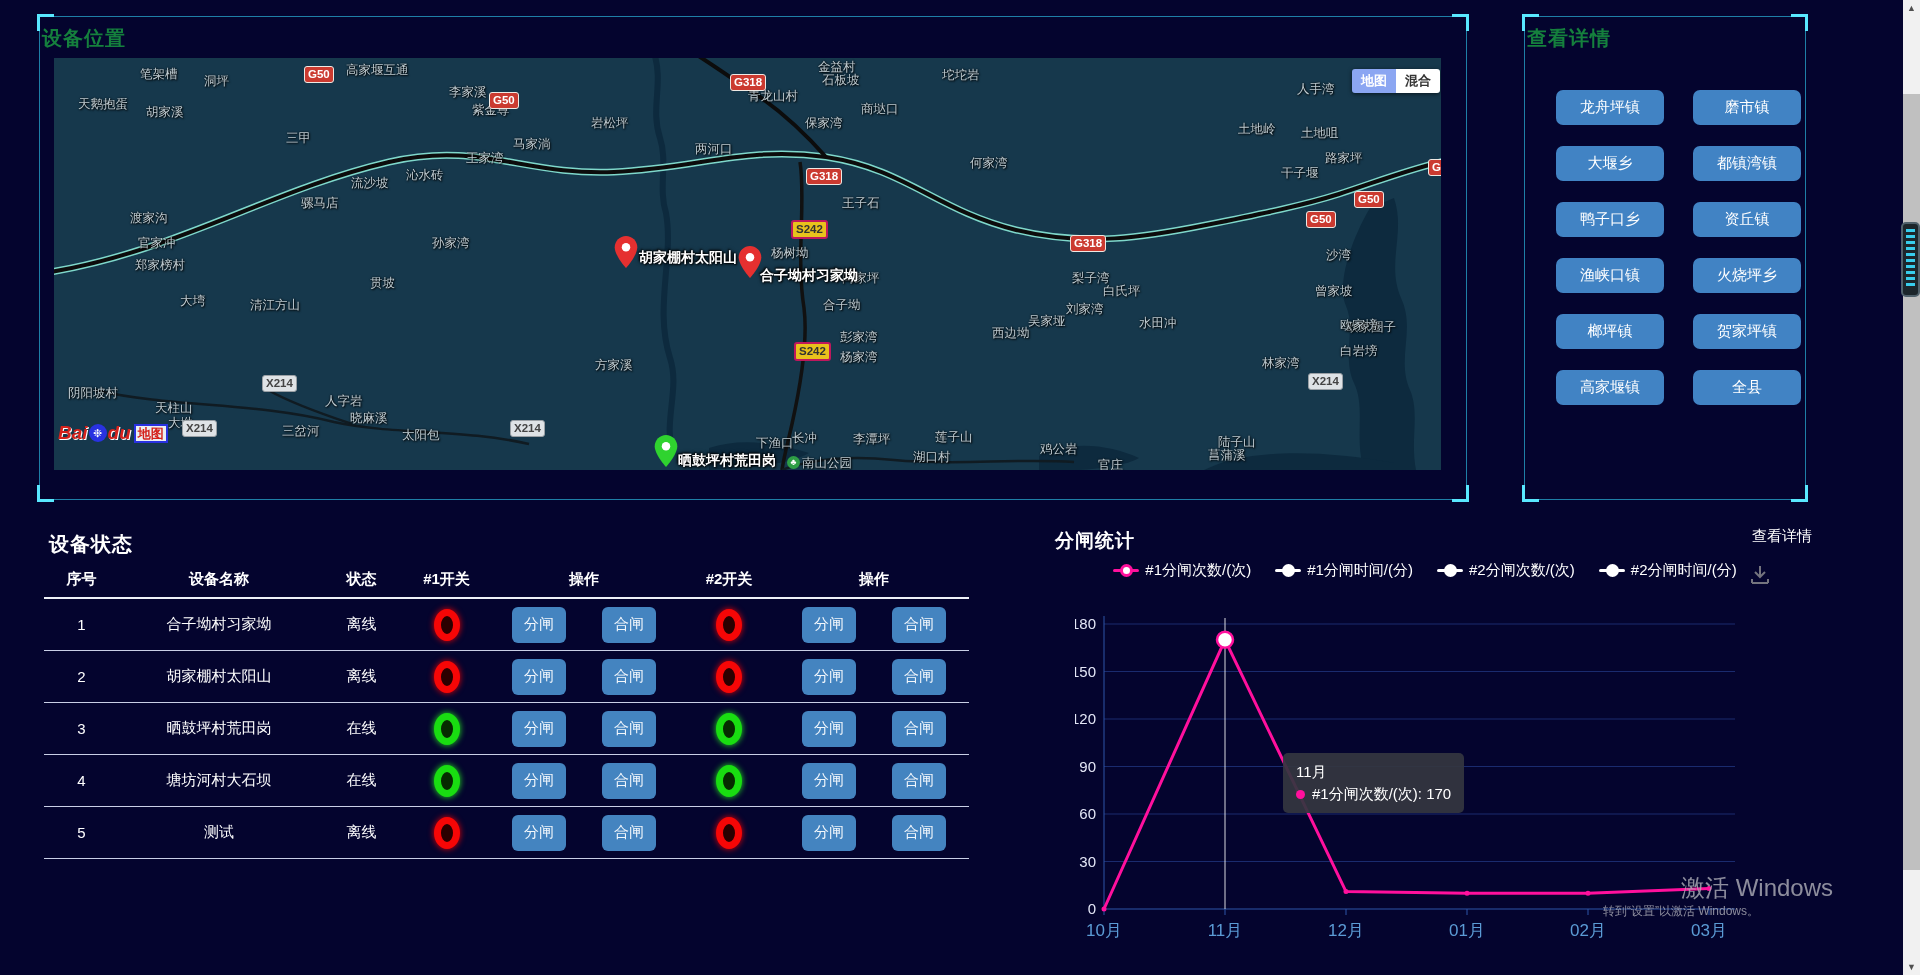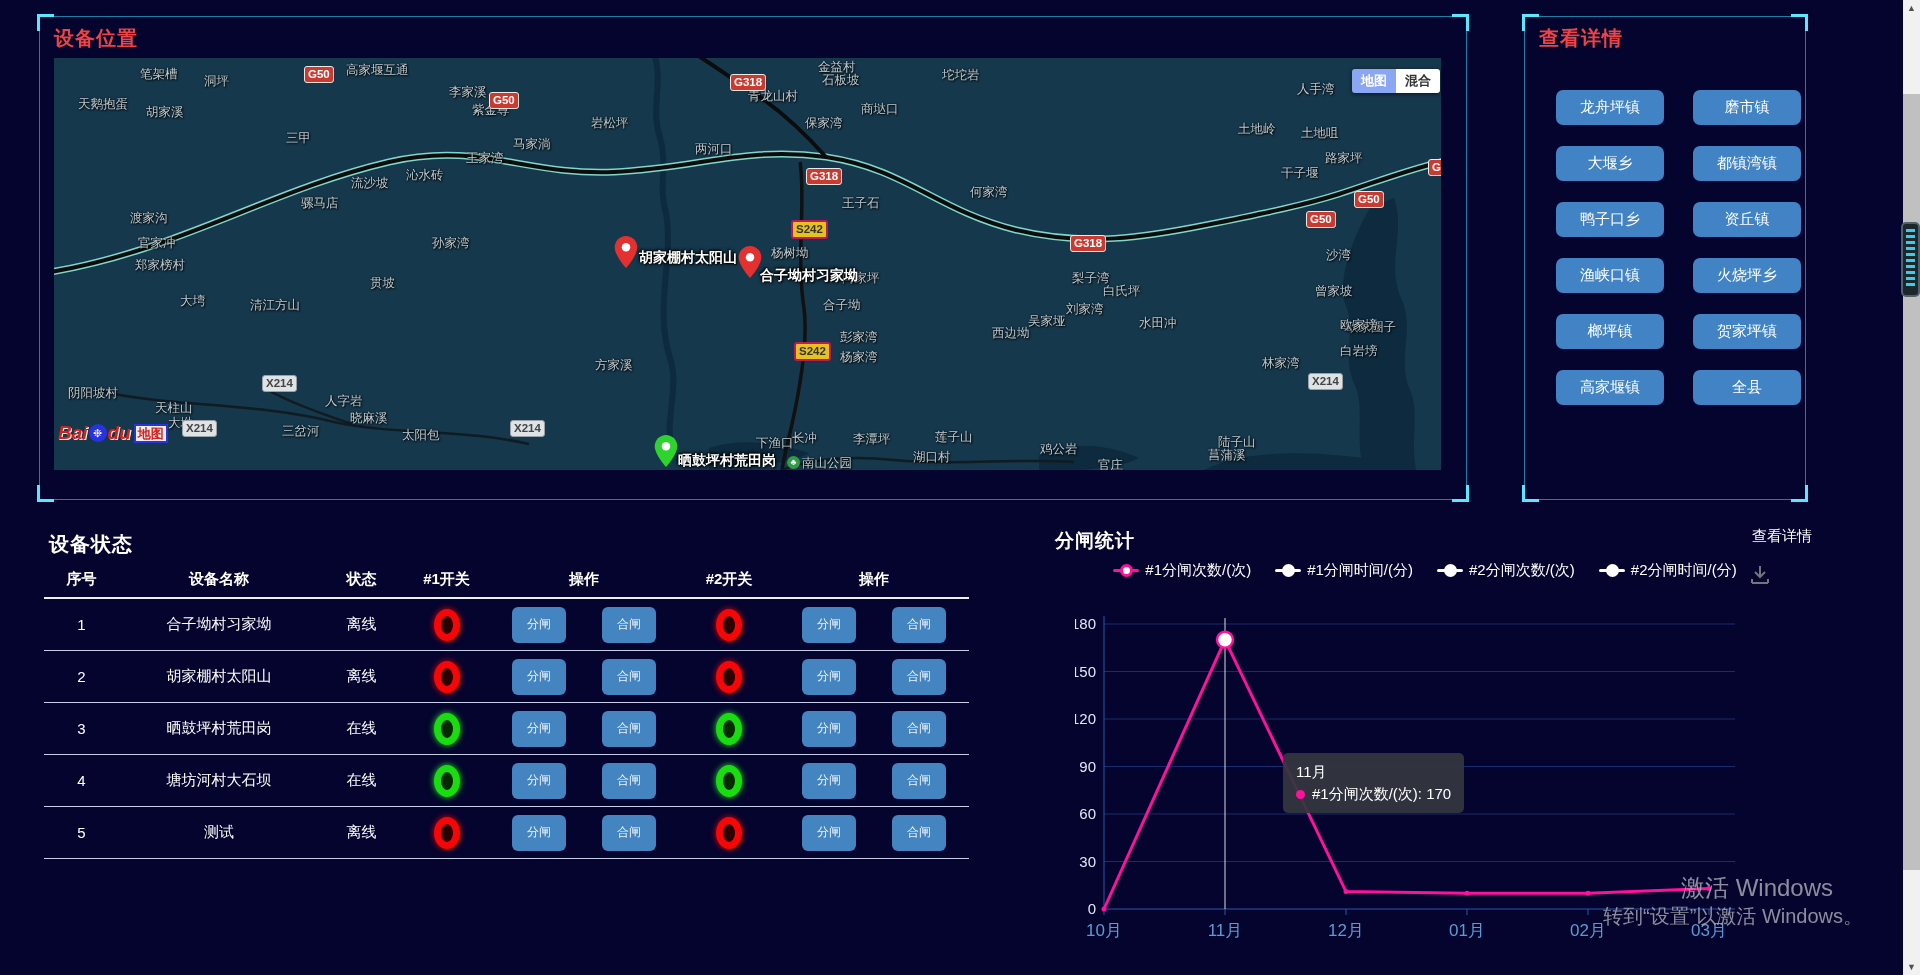--- a/index.html
+++ b/index.html
@@ -6,21 +6,21 @@
   body{font-family:"Liberation Sans","DejaVu Sans",sans-serif;}
   #stage{position:relative;width:1920px;height:975px;overflow:hidden;background:#04042e;}
 
   
   .panel{position:absolute;border:1px solid #1e7fa6;box-sizing:border-box;}
   .cnr{position:absolute;width:14px;height:14px;border:0 solid #59e8ff;z-index:6;}
   .cnr.tl{top:-3px;left:-3px;border-top-width:3px;border-left-width:3px;}
   .cnr.tr{top:-3px;right:-3px;border-top-width:3px;border-right-width:3px;}
   .cnr.bl{bottom:-3px;left:-3px;border-bottom-width:3px;border-left-width:3px;}
   .cnr.br{bottom:-3px;right:-3px;border-bottom-width:3px;border-right-width:3px;}
-  .panel-title{position:absolute;left:14px;top:8px;font-size:20px;font-weight:bold;color:#ef4444;letter-spacing:1px;z-index:5;}
+  .panel-title{position:absolute;left:2px;top:8px;font-size:20px;font-weight:bold;color:#15803d;letter-spacing:1px;z-index:5;}
   .section-title{position:absolute;font-size:20px;font-weight:bold;color:#fff;letter-spacing:1px;}
 
   #panel-location{left:39px;top:16px;width:1428px;height:484px;}
   #panel-address{left:1524px;top:16px;width:282px;height:484px;}
 
   
   #map{position:absolute;left:14px;top:41px;width:1387px;height:412px;background:#16384c;overflow:hidden;cursor:grab;}
   #map-roads{position:absolute;left:0;top:0;}
   .map-label{position:absolute;font-size:12.5px;color:#bfccd2;text-shadow:1px 1px 2px #000,0 0 2px #000;white-space:nowrap;z-index:2;}
   .badge{position:absolute;font-size:11.5px;font-weight:bold;padding:0 3px;border-radius:3px;line-height:15px;z-index:2;}
@@ -50,39 +50,39 @@
   
   #status-title{left:49px;top:531px;}
   #dev-table{position:absolute;left:44px;top:562px;width:925px;}
   .thead,.trow{display:grid;grid-template-columns:75px 200px 85px 85px 190px 100px 190px;align-items:center;text-align:center;color:#fff;}
   .thead{height:35px;border-bottom:2px solid #eef1f8;font-weight:bold;font-size:15px;}
   .trow{height:51px;border-bottom:1px solid #c9cfe6;font-size:15px;}
   .led{width:26px;height:32px;border-radius:50%;margin:0 auto;box-sizing:border-box;}
   .led.red{border:7px solid #f60606;background:#2a0000;box-shadow:0 0 6px rgba(255,0,0,.9);}
   .led.green{border:7px solid #19dd11;background:#062a00;box-shadow:0 0 6px rgba(40,255,30,.9);}
   .ops{display:flex;justify-content:center;gap:36px;}
-  .op-btn{width:54px;height:36px;background:#4484c0;color:#f2f7fc;font-size:12px;border:none;border-radius:6px;cursor:pointer;font-family:Liberation Serif, serif;}
+  .op-btn{width:54px;height:36px;background:#4484c0;color:#f2f7fc;font-size:15px;border:none;border-radius:6px;cursor:pointer;font-family:Liberation Serif, serif;}
 
   
   #stats-title{left:1055px;top:528px;font-size:19px;}
   #detail-link{position:absolute;right:108px;top:527px;color:#fff;font-size:15px;cursor:pointer;}
   #legend{position:absolute;left:1075px;top:561px;width:700px;display:flex;justify-content:center;gap:24px;}
   .lg-item{display:flex;align-items:center;gap:6px;color:#fff;font-size:15px;cursor:pointer;}
   .lg-mark{position:relative;width:26px;height:13px;}
   .lg-mark .ln{position:absolute;left:0;top:5px;width:26px;height:3px;border-radius:2px;}
   .lg-mark .dt{position:absolute;left:7px;top:0;width:7px;height:7px;border-radius:50%;background:#fff;border:3px solid #fff;}
   #dl-icon{position:absolute;left:1748px;top:563px;width:24px;height:24px;cursor:pointer;}
   #chart{position:absolute;left:1075px;top:598px;width:700px;height:365px;}
   #chart svg{font-family:inherit;}
   #tooltip{position:absolute;left:208px;top:155px;background:rgba(52,54,64,.93);border-radius:5px;padding:8px 13px;
     color:#fff;font-size:15px;line-height:22px;white-space:nowrap;z-index:7;}
   .tt-dot{display:inline-block;width:9px;height:9px;border-radius:50%;margin-right:7px;}
   .watermark{position:absolute;color:rgba(172,172,182,.82);z-index:8;pointer-events:none;}
   #watermark1{left:1681px;top:872px;font-size:24px;}
-  #watermark2{left:1603px;top:903px;font-size:20px;}
+  #watermark2{left:1603px;top:903px;font-size:12px;}
 
   
   #scrollbar{position:absolute;right:0;top:0;width:17px;height:975px;background:#f1f1f1;z-index:20;}
   #sb-up,#sb-down{position:absolute;left:0;width:17px;text-align:center;font-size:9px;color:#505050;cursor:pointer;}
   #sb-up{top:3px;} #sb-down{bottom:3px;}
   #sb-thumb{position:absolute;top:94px;left:0;width:17px;height:776px;background:#c0c0c0;cursor:pointer;}
   #sb-widget{position:absolute;right:0;top:222px;width:19px;height:75px;background:#1c262b;border:2px solid #50616b;border-radius:5px;box-sizing:border-box;z-index:21;cursor:pointer;}
   #sb-widget .dashes{margin:5px auto 0;width:9px;height:58px;background:repeating-linear-gradient(to bottom,#38cdec 0 3px,transparent 3px 6px);}
 </style>
 </head>
@@ -128,21 +128,21 @@
           <div class="map-label" style="left: 412px; top: 92px;">王家湾</div>
           <div class="map-label" style="left: 459px; top: 78px;">马家淌</div>
           <div class="map-label" style="left: 537px; top: 57px;">岩松坪</div>
           <div class="map-label" style="left: 641px; top: 83px;">两河口</div>
           <div class="map-label" style="left: 694px; top: 30px;">青龙山村</div>
           <div class="map-label" style="left: 764px; top: 1px;">金益村</div>
           <div class="map-label" style="left: 768px; top: 14px;">石板坡</div>
           <div class="map-label" style="left: 751px; top: 57px;">保家湾</div>
           <div class="map-label" style="left: 807px; top: 43px;">商垯口</div>
           <div class="map-label" style="left: 888px; top: 9px;">坨坨岩</div>
-          <div class="map-label" style="left: 916px; top: 97px; margin-top: 29px;">何家湾</div>
+          <div class="map-label" style="left: 916px; top: 97px;">何家湾</div>
           <div class="map-label" style="left: 1184px; top: 63px;">土地岭</div>
           <div class="map-label" style="left: 1243px; top: 23px;">人手湾</div>
           <div class="map-label" style="left: 1247px; top: 67px;">土地咀</div>
           <div class="map-label" style="left: 1271px; top: 92px;">路家坪</div>
           <div class="map-label" style="left: 1227px; top: 107px;">干子堰</div>
           <div class="map-label" style="left: 1272px; top: 189px;">沙湾</div>
           <div class="map-label" style="left: 1261px; top: 225px;">曾家坡</div>
           <div class="map-label" style="left: 1292px; top: 261px;">欧家圈子</div>
           <div class="map-label" style="left: 717px; top: 187px;">杨树坳</div>
           <div class="map-label" style="left: 788px; top: 212px;">向家坪</div>

